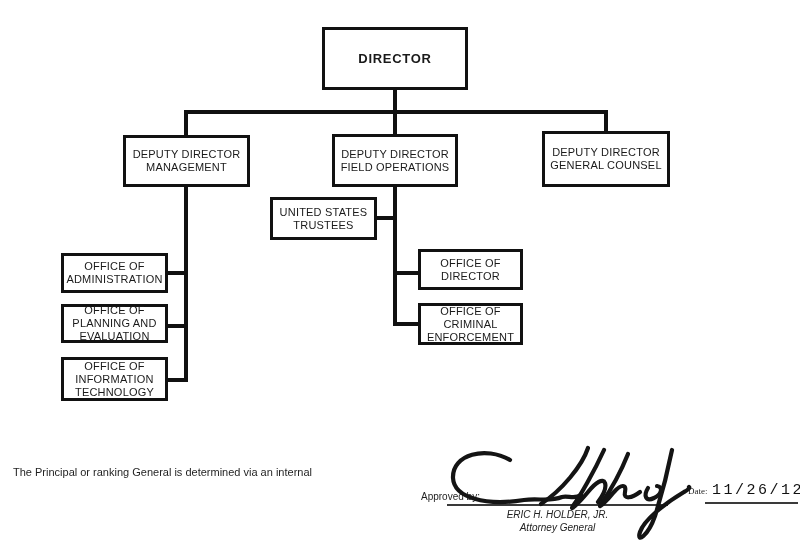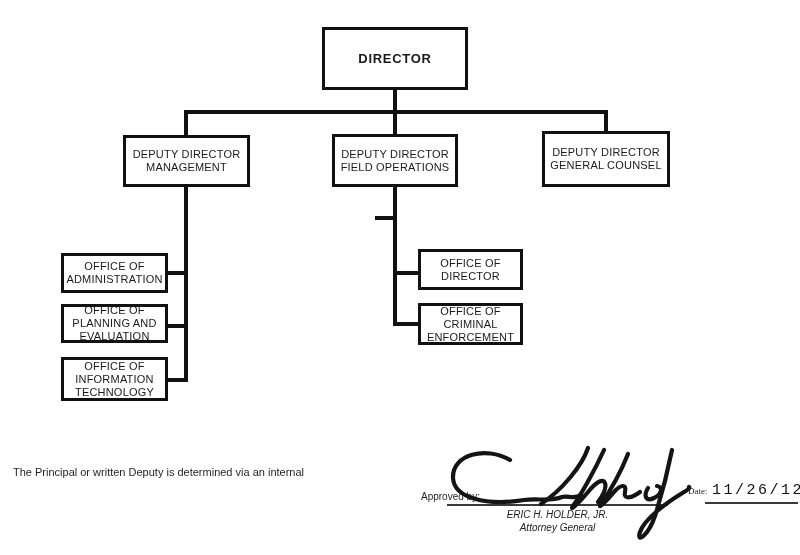--- a/index.html
+++ b/index.html
@@ -68,20 +68,24 @@
   <div class="node" style="left:332px;top:134px;width:126px;height:53px">
     <span>DEPUTY DIRECTOR</span>
     <span>FIELD OPERATIONS</span>
   </div>
 
   <div class="node" style="left:542px;top:131px;width:128px;height:56px">
     <span>DEPUTY DIRECTOR</span>
     <span>GENERAL COUNSEL</span>
   </div>
 
+  <div class="node" style="left:270px;top:197px;width:107px;height:43px">
+    <span>UNITED STATES</span>
+    <span>TRUSTEES</span>
+  </div>
 
   <div class="node" style="left:418px;top:249px;width:105px;height:41px">
     <span>OFFICE OF</span>
     <span>DIRECTOR</span>
   </div>
 
   <div class="node" style="left:418px;top:303px;width:105px;height:42px">
     <span>OFFICE OF</span>
     <span>CRIMINAL</span>
     <span>ENFORCEMENT</span>
@@ -98,21 +102,21 @@
     <span>EVALUATION</span>
   </div>
 
   <div class="node" style="left:61px;top:357px;width:107px;height:44px">
     <span>OFFICE OF</span>
     <span>INFORMATION</span>
     <span>TECHNOLOGY</span>
   </div>
 
   <div class="footnote">
-    <div>The Principal or written Deputy is determined via an internal</div>
+    <div>The Principal or ranking General is determined via an internal</div>
   </div>
 
   <span class="approved-by">Approved by:</span>
 
   <div class="sig-rule"></div>
 
   <svg class="signature-svg" width="256" height="114" viewBox="0 0 256 114" fill="none" stroke="#141414" stroke-width="4.2" stroke-linecap="round" stroke-linejoin="round">
     <path d="M72 18 C48 4 14 12 15 36 C16 56 48 64 86 58 C100 56 112 60 124 55 C130 53 136 58 143 53"></path>
     <path d="M150 6 C144 24 124 48 103 62"></path>
     <path d="M166 8 C156 30 142 54 135 64 C131 70 140 62 150 50 C158 40 165 36 167 41 C169 47 163 56 160 60"></path>

